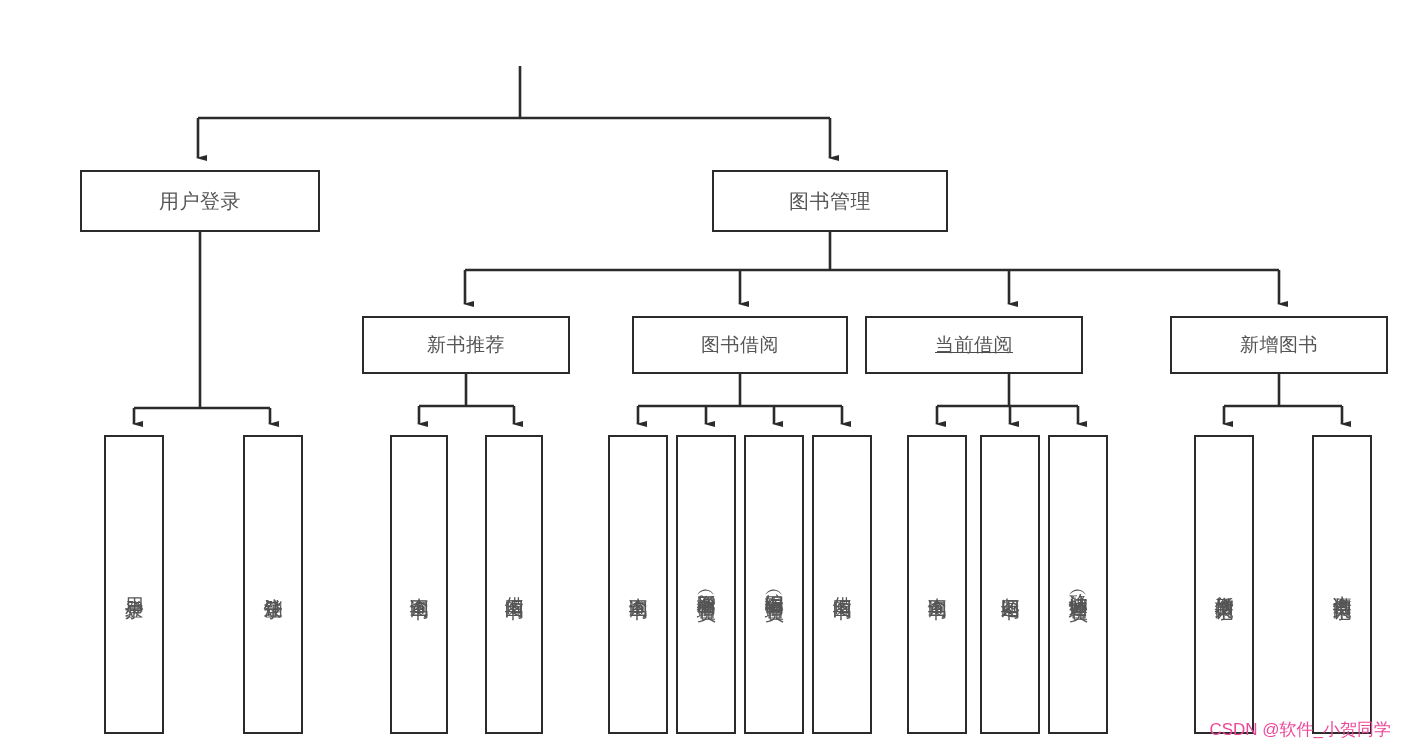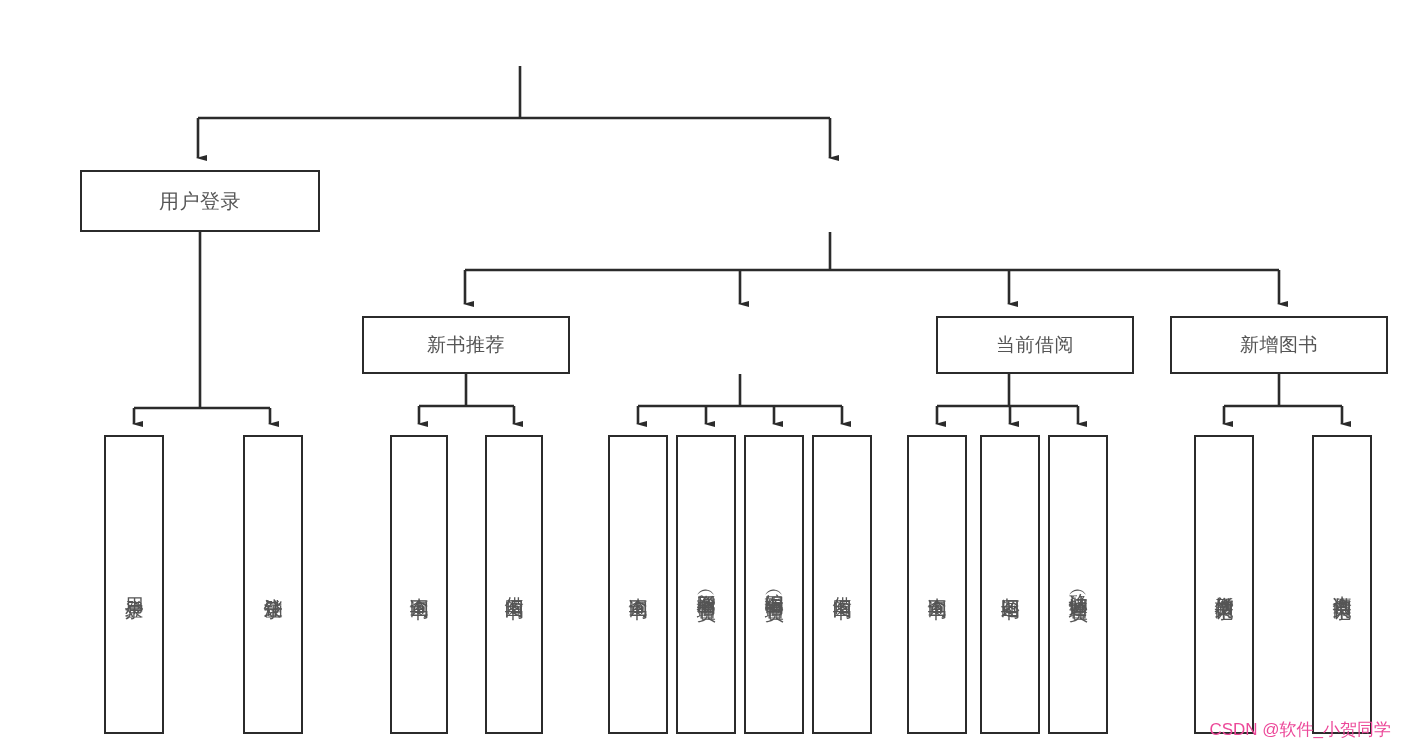--- a/index.html
+++ b/index.html
@@ -129,25 +129,31 @@
       <path d="M1224,406 L1342,406"></path>
       <path d="M1224,406 L1224,424" marker-end="url(#arrow)"></path>
       <path d="M1342,406 L1342,424" marker-end="url(#arrow)"></path>
     </g>
   </svg>
 
 
   <div class="node level1" style="left: 80px; top: 170px; width: 240px; height: 62px;">
     <span class="label">用户登录</span>
   </div>
+  <div class="node level1" style="left: 712px; top: 170px; width: 236px; height: 62px;">
+    <span class="label">图书管理</span>
+  </div>
 
   <div class="node level2" style="left: 362px; top: 316px; width: 208px; height: 58px;">
     <span class="label">新书推荐</span>
   </div>
-  <div class="node level2" style="left: 936px; top: 316px; width: 198px; height: 58px;">
+  <div class="node level2" style="left: 632px; top: 316px; width: 216px; height: 58px;">
+    <span class="label">图书借阅</span>
+  </div>
+  <div class="node level2" style="left: 865px; top: 316px; width: 218px; height: 58px; text-decoration: underline;">
     <span class="label">当前借阅</span>
   </div>
   <div class="node level2" style="left: 1170px; top: 316px; width: 218px; height: 58px;">
     <span class="label">新增图书</span>
   </div>
 
   <div class="node leaf" style="left: 104px; top: 435px; width: 60px; height: 299px;">
     <span class="label">用户登录</span>
   </div>
   <div class="node leaf" style="left: 243px; top: 435px; width: 60px; height: 299px;">

